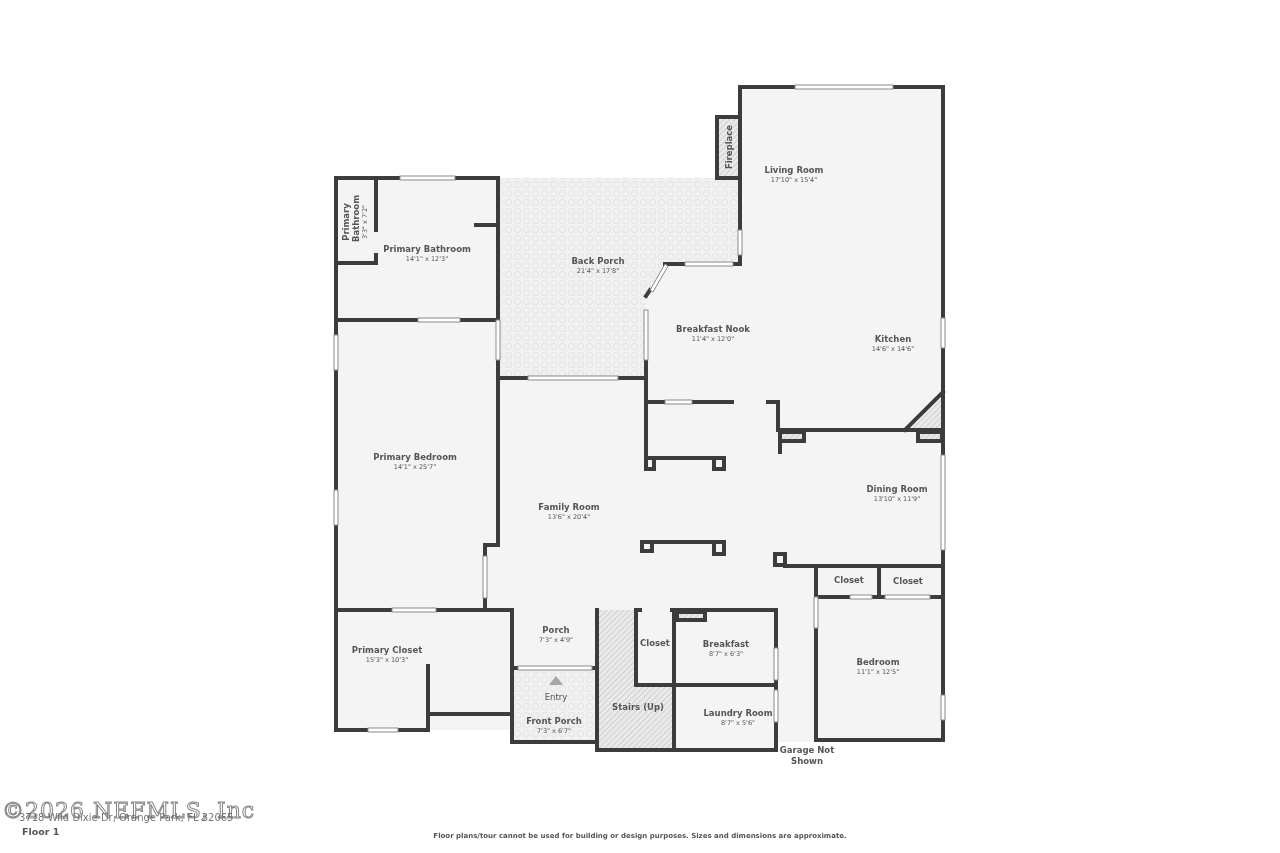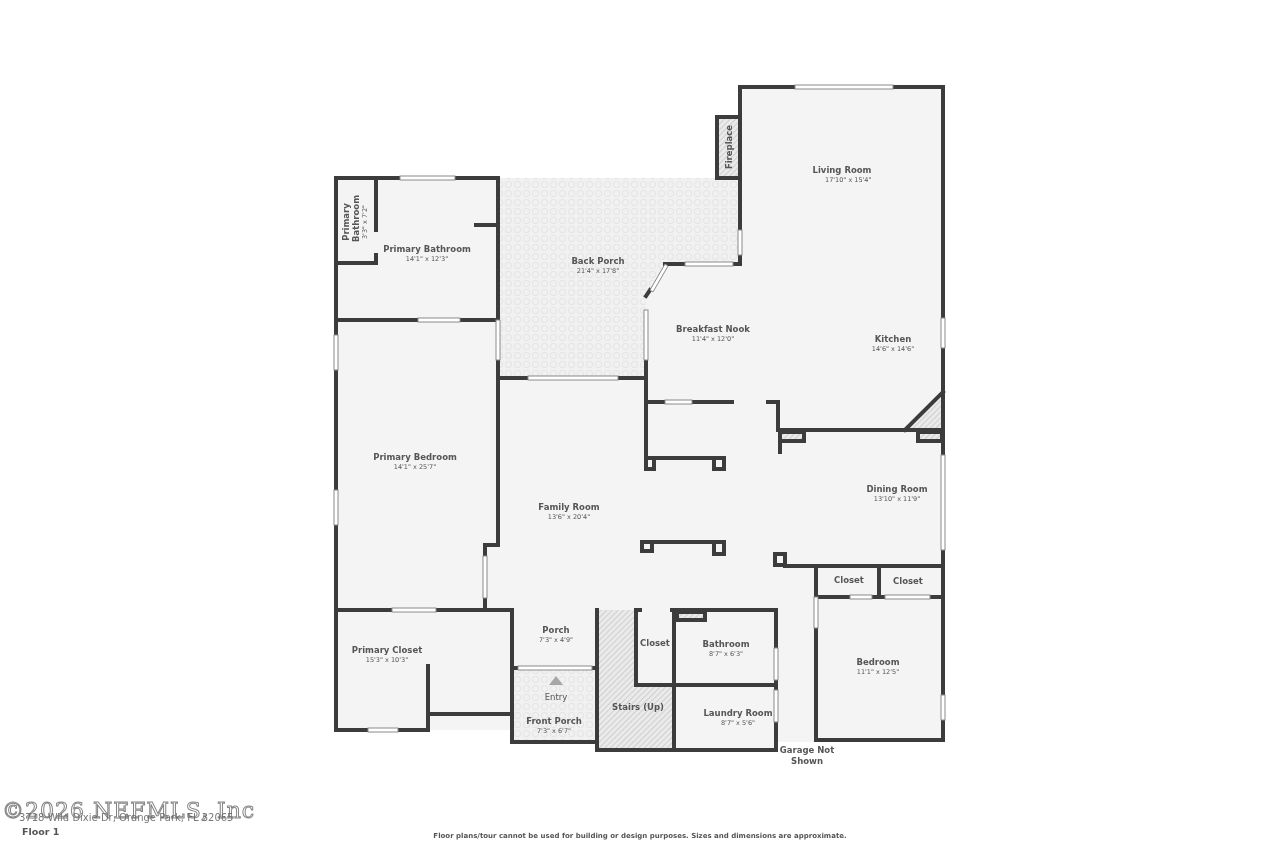--- a/index.html
+++ b/index.html
@@ -174,21 +174,21 @@
   <span class="room-name">Primary Bathroom</span>
   <span class="room-dim">14'1" x 12'3"</span>
 </div>
 <div class="room-label" style="left:598px; top:266px;">
   <span class="room-name">Back Porch</span>
   <span class="room-dim">21'4" x 17'8"</span>
 </div>
 <div class="room-label vert" style="left:729px; top:147px;">
   <span class="room-name">Fireplace</span>
 </div>
-<div class="room-label" style="left:842px; top:175px;text-align:right;">
+<div class="room-label" style="left:794px; top:175px;">
   <span class="room-name">Living Room</span>
   <span class="room-dim">17'10" x 15'4"</span>
 </div>
 <div class="room-label" style="left:713px; top:334px;">
   <span class="room-name">Breakfast Nook</span>
   <span class="room-dim">11'4" x 12'0"</span>
 </div>
 <div class="room-label" style="left:893px; top:344px;">
   <span class="room-name">Kitchen</span>
   <span class="room-dim">14'6" x 14'6"</span>
@@ -223,21 +223,21 @@
   <span class="room-name" style="font-weight:normal;">Entry</span>
 </div>
 <div class="room-label" style="left:554px; top:726px;">
   <span class="room-name">Front Porch</span>
   <span class="room-dim">7'3" x 6'7"</span>
 </div>
 <div class="room-label" style="left:655px; top:643px;">
   <span class="room-name">Closet</span>
 </div>
 <div class="room-label" style="left:726px; top:649px;">
-  <span class="room-name">Bathroom</span>
+  <span class="room-name">Breakfast</span>
   <span class="room-dim">8'7" x 6'3"</span>
 </div>
 <div class="room-label" style="left:638px; top:707px;">
   <span class="room-name">Stairs (Up)</span>
 </div>
 <div class="room-label" style="left:738px; top:718px;">
   <span class="room-name">Laundry Room</span>
   <span class="room-dim">8'7" x 5'6"</span>
 </div>
 <div class="room-label" style="left:878px; top:667px;">

